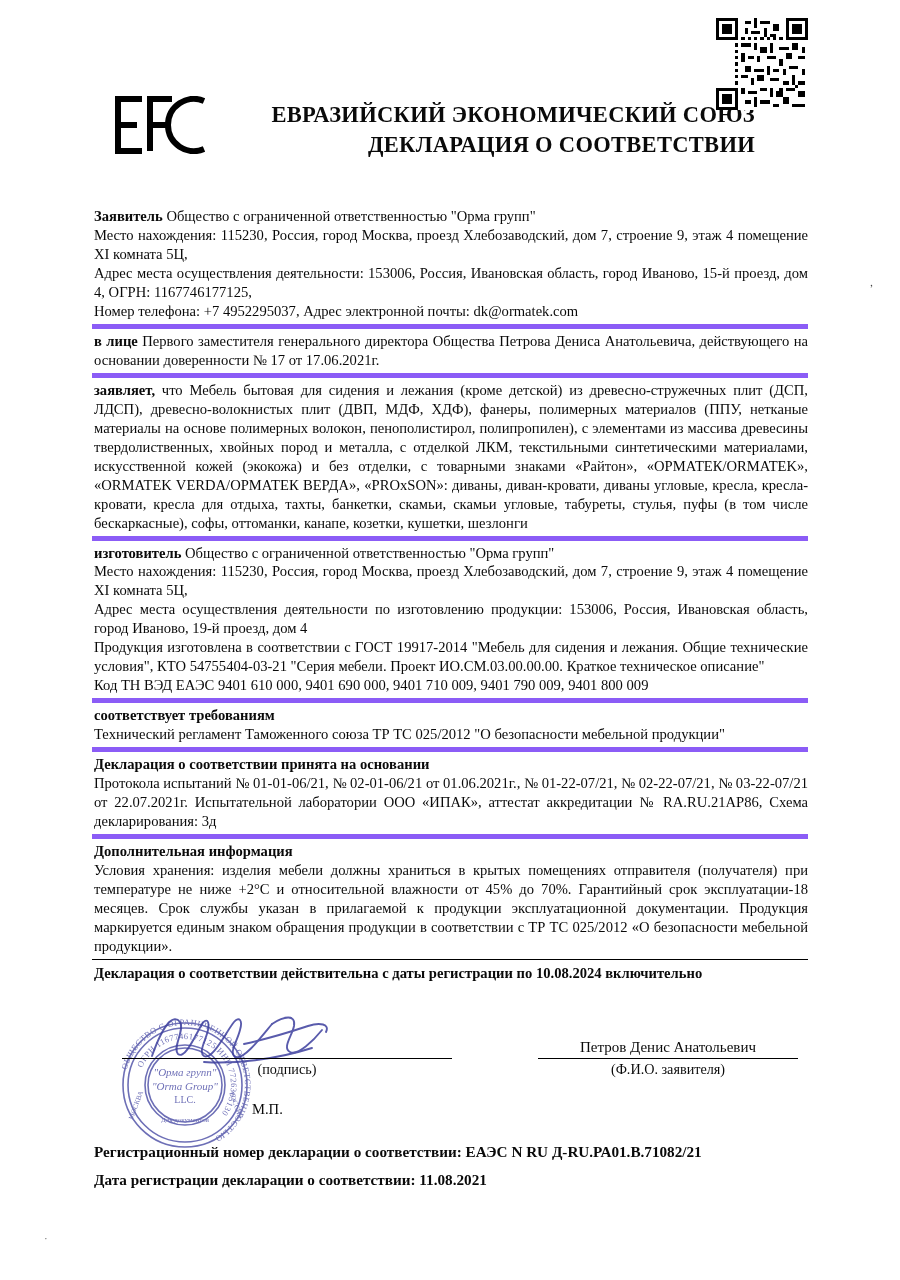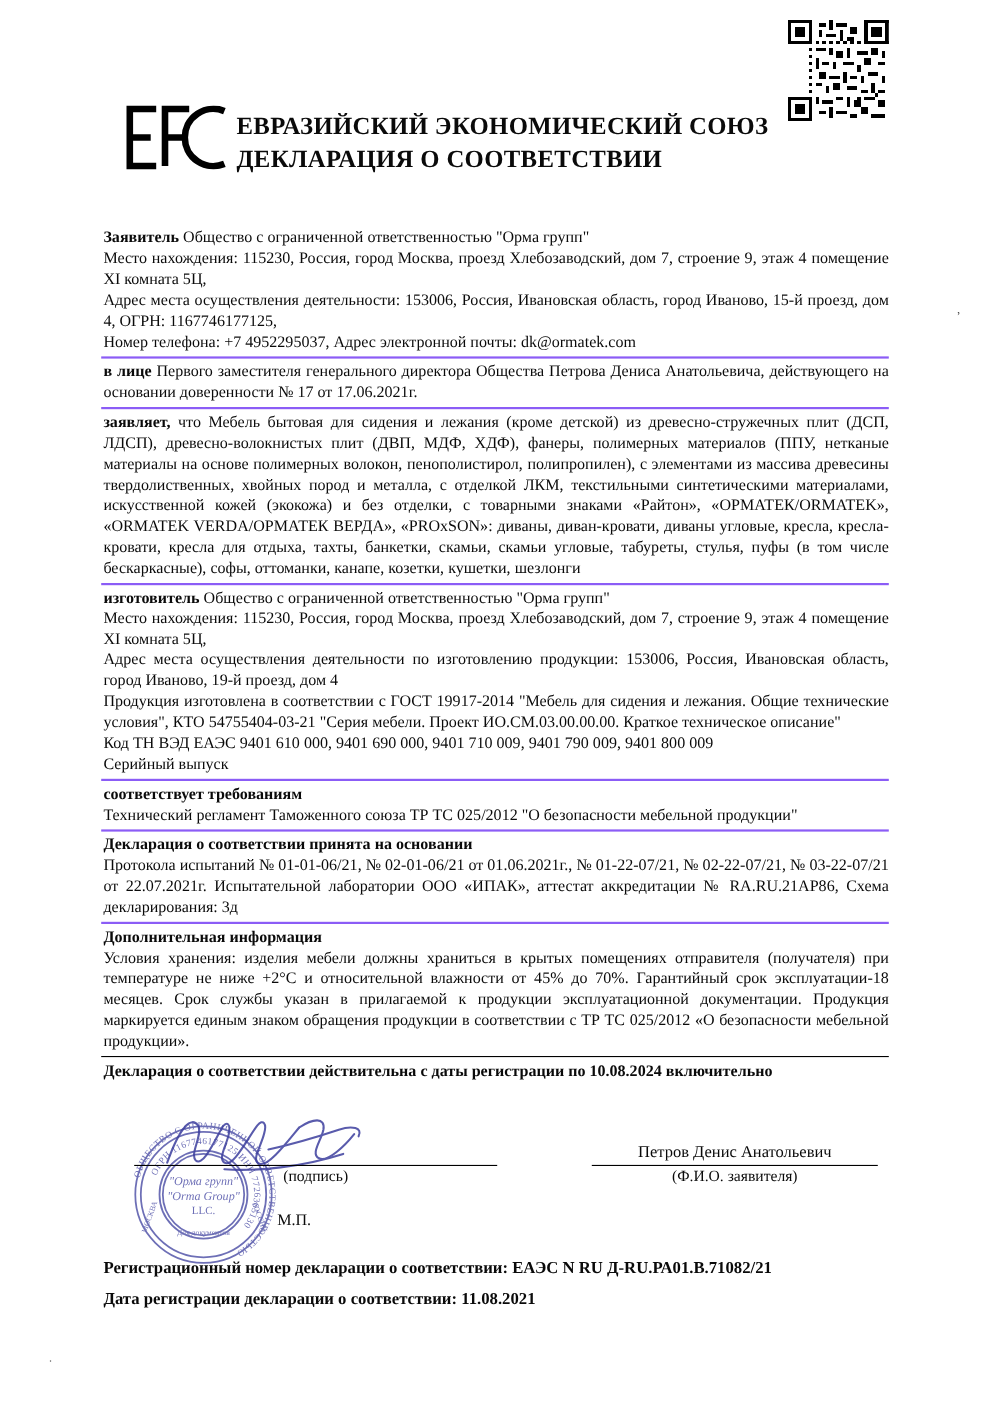--- a/index.html
+++ b/index.html
@@ -35,21 +35,21 @@
     width: 96px;
     height: 58px;
   }
   .eac-mark svg { display:block; }
 
   .title-block {
     position: absolute;
     left: 215px;
     top: 100px;
     width: 540px;
-    text-align: left;
+    text-align: right;
   }
   .title-line {
     font-family: "Liberation Serif", serif;
     font-weight: bold;
     font-size: 22.5px;
     letter-spacing: 0.3px;
     line-height: 1.32;
     white-space: nowrap;
   }
 
@@ -66,21 +66,21 @@
   .doc {
     position: absolute;
     left: 92px;
     top: 204px;
     width: 716px;
     font-size: 14.6px;
     line-height: 1.30;
   }
   .sec {
     padding: 3px 0 3px 0;
-    border-top: 2px solid #8b5cf6;
+    border-top: 5px solid #8b5cf6;
   }
   .sec.first { border-top: none; }
   .sec p {
     margin: 0;
     text-align: justify;
     text-justify: inter-word;
   }
   .lbl { font-weight: bold; }
   .block-label {
     font-weight: bold;
@@ -335,21 +335,20 @@
     <div class="sec">
       <p class="sec-pad"><span class="lbl">заявляет,</span><span> что Мебель бытовая для сидения и лежания (кроме детской) из древесно-стружечных плит (ДСП, ЛДСП), древесно-волокнистых плит (ДВП, МДФ, ХДФ), фанеры, полимерных материалов (ППУ, нетканые материалы на основе полимерных волокон, пенополистирол, полипропилен), с элементами из массива древесины твердолиственных, хвойных пород и металла, с отделкой ЛКМ, текстильными синтетическими материалами, искусственной кожей (экокожа) и без отделки, с товарными знаками «Райтон», «ОРМАТЕК/ORMATEK», «ORMATEK VERDA/ОРМАТЕК ВЕРДА», «PROxSON»: диваны, диван-кровати, диваны угловые, кресла, кресла-кровати, кресла для отдыха, тахты, банкетки, скамьи, скамьи угловые, табуреты, стулья, пуфы (в том числе бескаркасные), софы, оттоманки, канапе, козетки, кушетки, шезлонги</span></p>
     </div>
 
     <div class="sec">
       <p class="sec-pad"><span class="lbl">изготовитель</span><span> Общество с ограниченной ответственностью "Орма групп"</span></p>
       <p class="sec-pad">Место нахождения: 115230, Россия, город Москва, проезд Хлебозаводский, дом 7, строение 9, этаж 4 помещение XI комната 5Ц,</p>
       <p class="sec-pad">Адрес места осуществления деятельности по изготовлению продукции: 153006, Россия, Ивановская область, город Иваново, 19-й проезд, дом 4</p>
       <p class="sec-pad">Продукция изготовлена в соответствии с ГОСТ 19917-2014 "Мебель для сидения и лежания. Общие технические условия", КТО 54755404-03-21 "Серия мебели. Проект ИО.СМ.03.00.00.00. Краткое техническое описание"</p>
       <p class="sec-pad">Код ТН ВЭД ЕАЭС  9401 610 000, 9401 690 000, 9401 710 009, 9401 790 009, 9401 800 009</p>
-      <p class="sec-pad">Серийный выпуск</p>
     </div>
 
     <div class="sec">
       <p class="block-label">соответствует требованиям</p>
       <p class="sec-pad">Технический регламент Таможенного союза ТР ТС 025/2012 "О безопасности мебельной продукции"</p>
     </div>
 
     <div class="sec">
       <p class="block-label">Декларация о соответствии принята на основании</p>
       <p class="sec-pad">Протокола испытаний № 01-01-06/21, № 02-01-06/21 от 01.06.2021г., № 01-22-07/21, № 02-22-07/21, № 03-22-07/21 от 22.07.2021г. Испытательной лаборатории ООО «ИПАК», аттестат аккредитации № RA.RU.21АР86, Схема декларирования: 3д</p>

